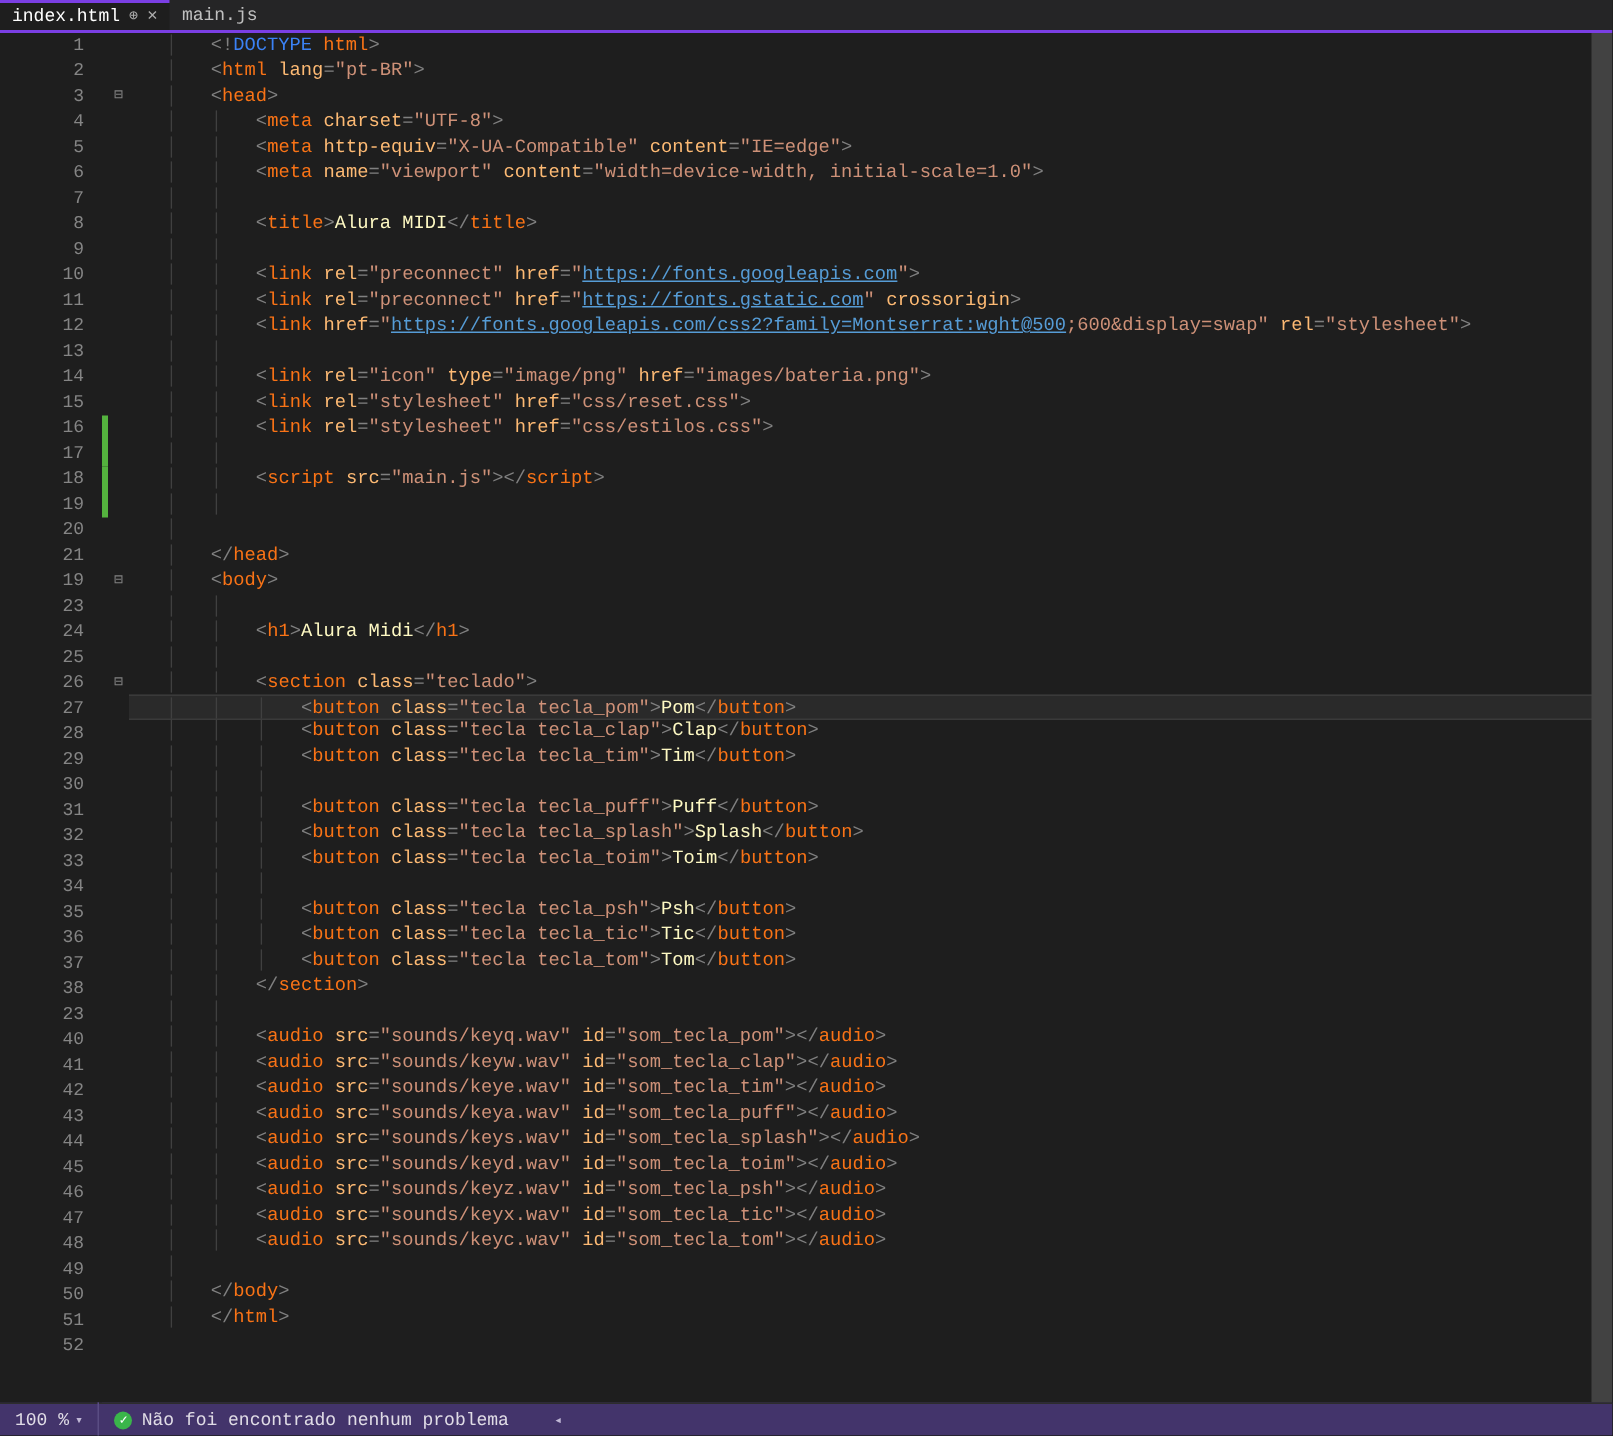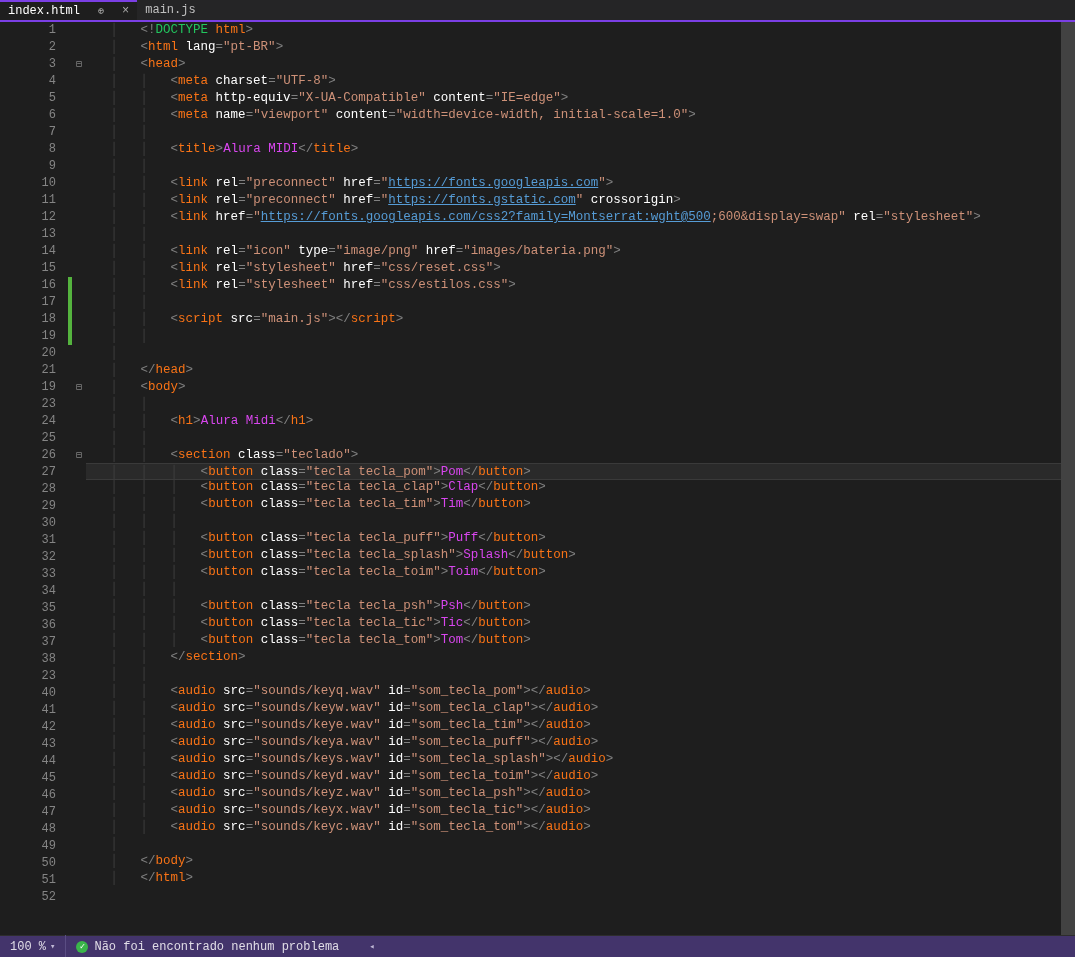--- a/index.html
+++ b/index.html
@@ -21,21 +21,21 @@
   height: 22px;
   flex-shrink: 0;
 }
 .tab {
   display: flex;
   align-items: center;
   padding: 0 8px;
   color: #c0c0c0;
   cursor: pointer;
   font-size: 12px;
-  gap:18px;
+  gap:6px;
 }
 .tab.active {
   background: #1e1e1e;
   color: #fff;
   border-top:2px solid #7b3fe4;
 }
 .tab-pin{color:#aaa;font-size:10px;}
 .tab-close{color:#aaa;}
 .editor-wrap {
   flex: 1;
@@ -73,25 +73,25 @@
   flex: 1;
   white-space: pre;
   line-height: 17px;
   font-size:12.5px;
   position:relative;
 }
 .code .line{height:17px;line-height:17px;padding-left:2px;}
 .code .line.current{background:#2a2a2a;border-top:1px solid #3a3a3a;border-bottom:1px solid #3a3a3a;margin:-1px 0;}
 .guide{color:#404040;}
 .tag{color:#f97316;}
-.attr{color:#ffffff;font-family:Liberation Mono, monospace;}
+.attr{color:#fdba74;font-family:Liberation Mono, monospace;}
 .str{color:#ce9178;}
-.doctype{color:#22c55e;}
+.doctype{color:#3b82f6;}
 .pun{color:#808080;}
-.txt{color:#d946ef;}
+.txt{color:#fef9c3;}
 .url{color:#569cd6;text-decoration:underline;}
 .statusbar{
   height:22px;
   background:#43346b;
   color:#e0dce6;
   display:flex;
   align-items:center;
   font-size:12px;
   flex-shrink:0;
   border-top:1px solid #2d2d2d;

